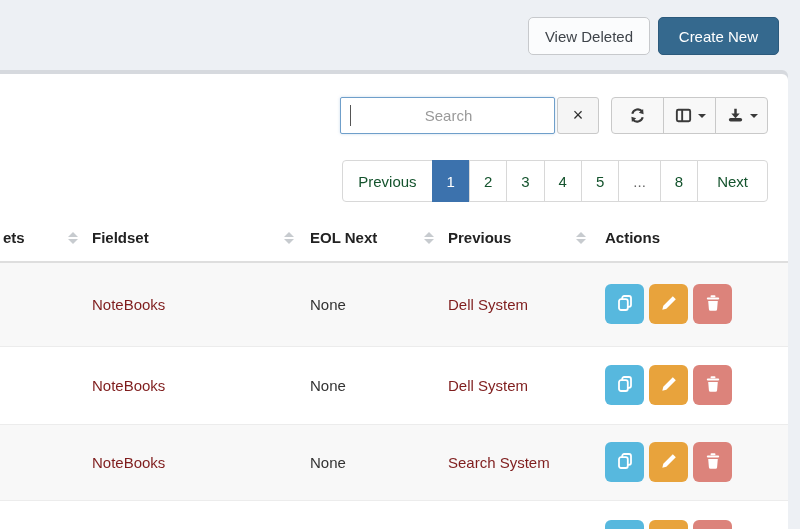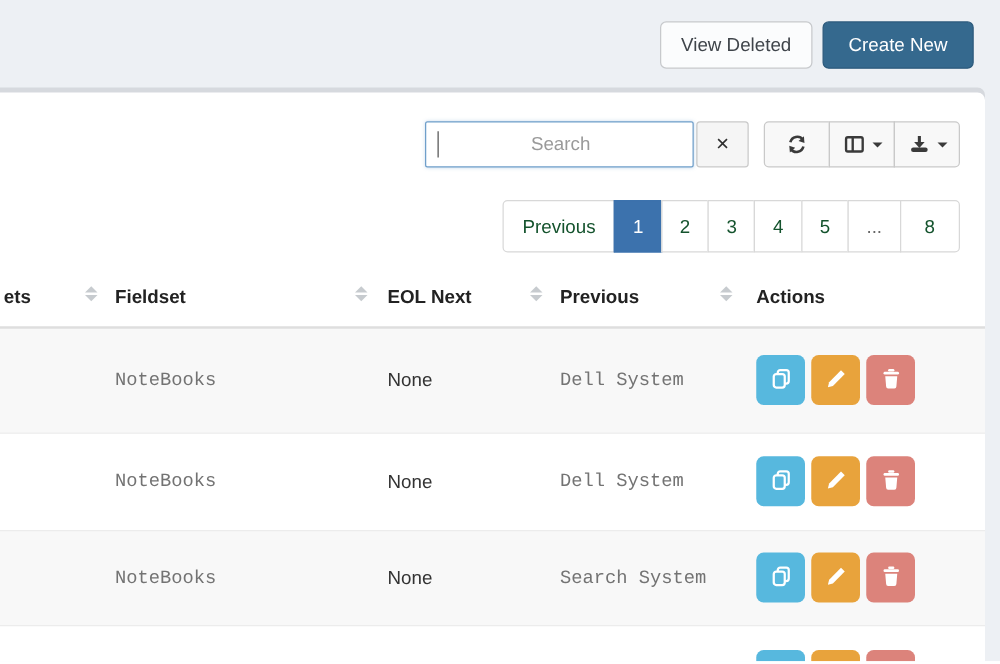--- a/index.html
+++ b/index.html
@@ -62,33 +62,33 @@
   }
   .page-item:first-child { margin-left:0; border-radius:4px 0 0 4px; padding:0 15px; }
   .page-item:last-child { border-radius:0 4px 4px 0; padding:0 19px; }
   .page-item.active { background:#3c72ad; border-color:#3c72ad; color:#fff; }
   .page-item.ellipsis { color:#666; cursor:default; }
 
   
   .grid { position:absolute; left:0; top:140px; width:788px; border-collapse:collapse; table-layout:fixed; }
   .grid th { height:48px; border-bottom:2px solid #dedede; vertical-align:middle;
              font-size:15px; font-weight:700; color:#222; text-align:left; }
-  .th-inner { display:flex; justify-content:space-between; padding-right:6px; }
+  .th-inner { display:flex; align-items:center; justify-content:space-between; padding-right:6px; }
   .sort-icon { display:inline-flex; flex-direction:column; align-items:center; row-gap:2px; }
   .sort-icon .up { width:0; height:0; border-left:5px solid transparent;
                    border-right:5px solid transparent; border-bottom:5px solid #c7cbcf; }
   .sort-icon .down { width:0; height:0; border-left:5px solid transparent;
                      border-right:5px solid transparent; border-top:5px solid #c7cbcf; }
   .grid td { vertical-align:middle; font-size:15px; color:#333; }
   .grid tbody tr + tr td { border-top:1px solid #ececec; }
   .grid tbody tr.striped { background:#f8f8f8; }
   .r1 td { height:84px; } .r2 td { height:78px; } .r3 td { height:76px; } .r4 td { height:80px; }
   .pad0 { padding-left:3px; } .pad1 { padding-left:8px; } .pad2 { padding-left:10px; }
   .pad3 { padding-left:8px; } .pad4 { padding-left:13px; }
-  a.cell-link { color:#737373; text-decoration:none; cursor:pointer;font-family:Liberation Mono, monospace; }
+  a.cell-link { color:#7f1d1d; text-decoration:none; cursor:pointer; }
 
   
   .actions { display:flex; }
   .act-btn { width:39px; height:40px; border:none; border-radius:6px; margin-right:5px;
              display:flex; align-items:center; justify-content:center; cursor:pointer; }
   .act-copy { background:#57b8de; }
   .act-edit { background:#e8a33c; }
   .act-del  { background:#dc837b; }
 </style>
 </head>
@@ -146,20 +146,21 @@
 
     <div class="pagination">
       <div class="page-item">Previous</div>
       <div class="page-item active">1</div>
       <div class="page-item">2</div>
       <div class="page-item">3</div>
       <div class="page-item">4</div>
       <div class="page-item">5</div>
       <div class="page-item ellipsis">...</div>
       <div class="page-item">8</div>
+      <div class="page-item">Next</div>
     </div>
 
     <table class="grid">
       <colgroup>
         <col style="width:84px">
           <col style="width:216px">
           <col style="width:140px">
         <col style="width:152px">
           <col style="width:196px">
       </colgroup>

